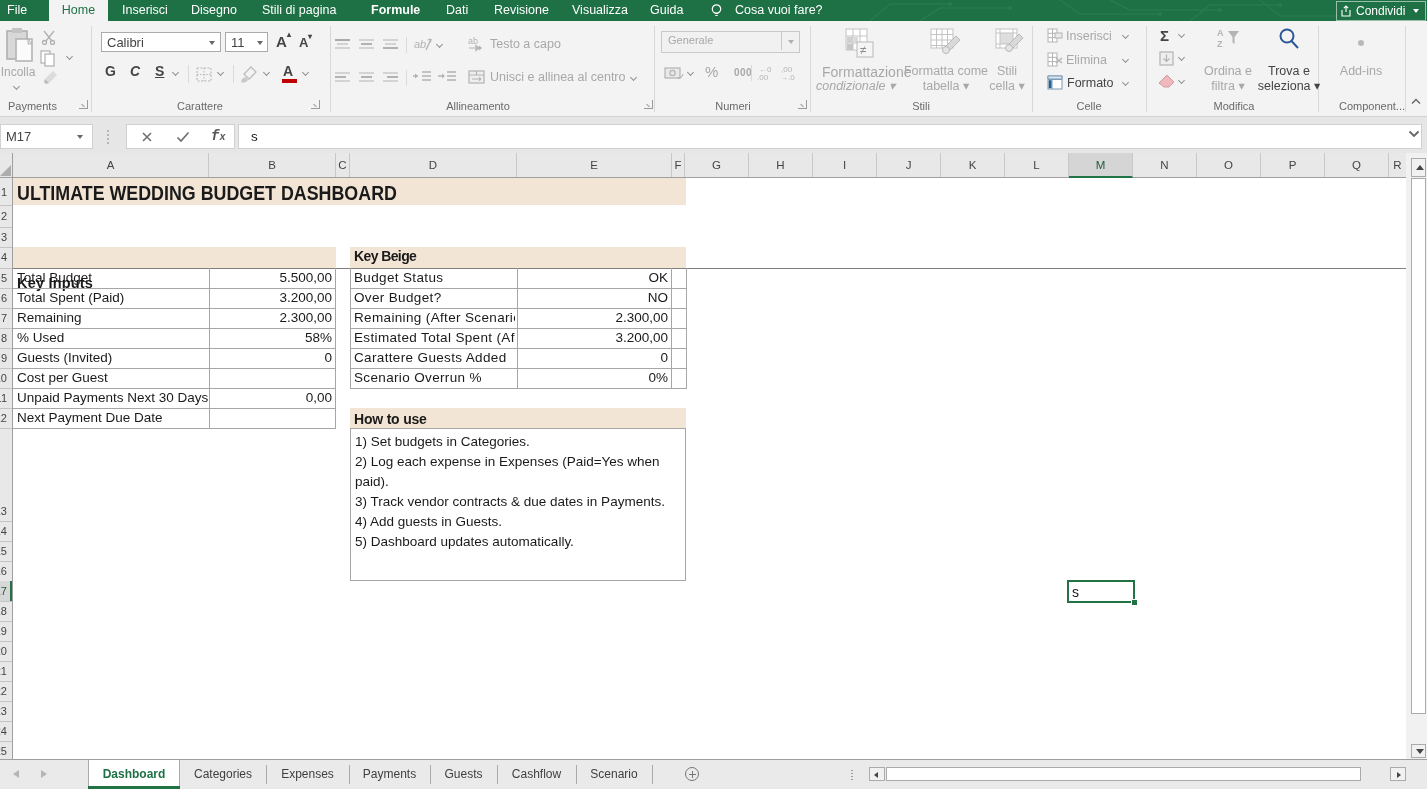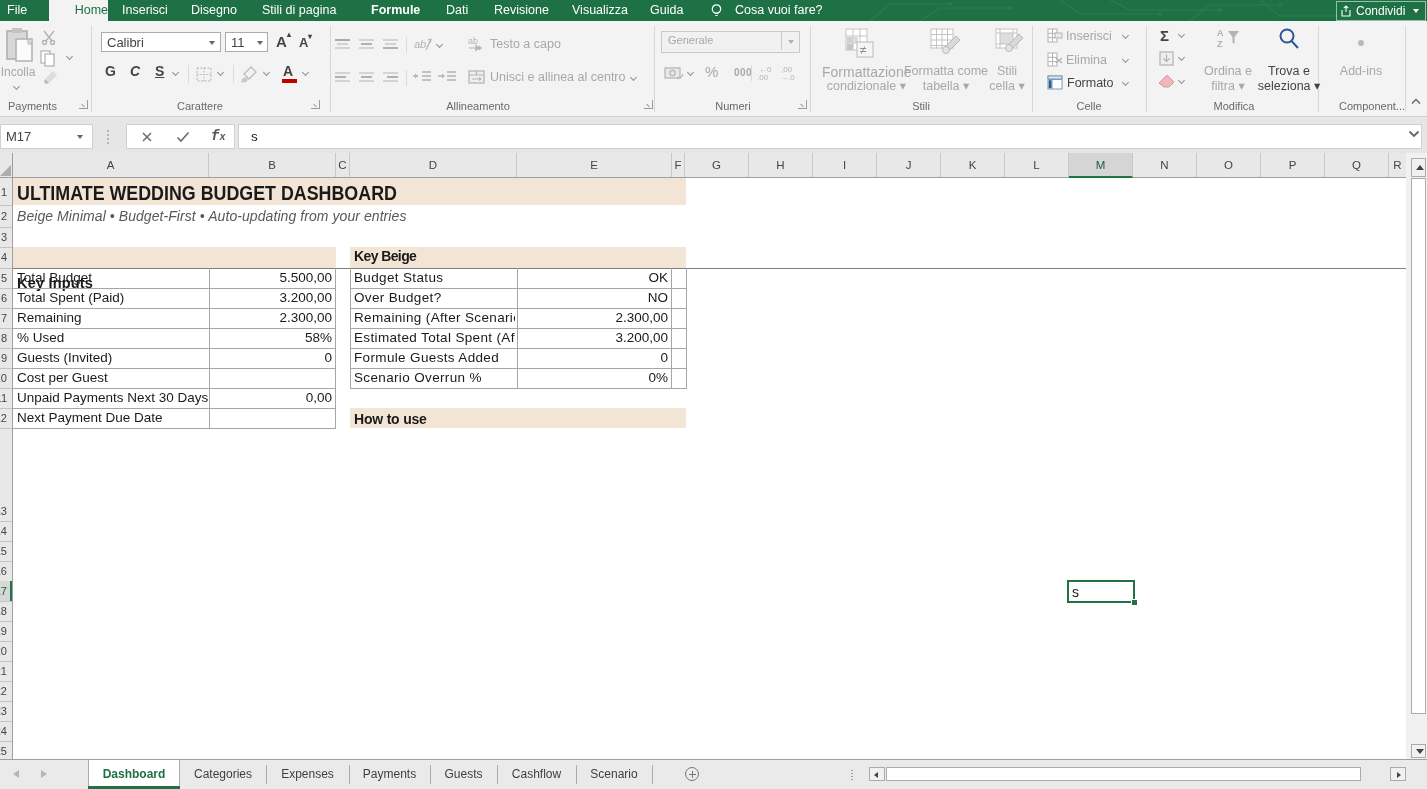--- a/index.html
+++ b/index.html
@@ -1,21 +1,21 @@
 <!DOCTYPE html>
 <html><head>
 <meta charset="utf-8">
 <style>
   html,body{margin:0;padding:0;}
   body{width:1427px;height:789px;overflow:hidden;font-family:"Liberation Sans",sans-serif;background:#fff;position:relative;}
   .ab{position:absolute;}
   
   #tabbar{left:0;top:0;width:1427px;height:21px;background:#1e7145;}
   .ttab{position:absolute;top:0;height:21px;line-height:21px;color:#fff;font-size:12.5px;}
-  #hometab{background:#f3f3f3;color:#1e7145;text-align:right;}
+  #hometab{background:#f3f3f3;color:#1e7145;text-align:center;}
   
   #ribbon{left:0;top:21px;width:1427px;height:95px;background:#f3f3f3;border-bottom:1px solid #d2d2d2;}
   .gsep{position:absolute;top:5px;height:86px;width:1px;background:#d8d8d8;}
   .glabel{position:absolute;top:78px;height:14px;line-height:14px;font-size:11px;color:#6a6a6a;text-align:center;}
   .launch{position:absolute;width:8px;height:8px;border-right:1px solid #9a9a9a;border-bottom:1px solid #9a9a9a;}
   .launch:before{content:"";position:absolute;right:2px;bottom:2px;width:4px;height:1px;background:#9a9a9a;transform:rotate(45deg);}
   .dis{color:#a8a8a8;}
   .en{color:#444;}
   .chev{position:absolute;font-size:0;width:7px;height:7px;}
   .chev:after{content:"";position:absolute;left:0.5px;top:0.5px;width:4px;height:4px;border-right:1.4px solid #909090;border-bottom:1.4px solid #909090;transform:rotate(45deg);}
@@ -287,21 +287,21 @@
         <rect x="1" y="1" width="21" height="21" fill="#fff"></rect>
         <path d="M1 8h21M1 15h21M8 1v21M15 1v21"></path>
         <rect x="2" y="9" width="6" height="6" fill="#d0d0d0" stroke="none"></rect>
         <rect x="9" y="9" width="4" height="6" fill="#dadada" stroke="none"></rect>
         <rect x="2" y="16" width="6" height="6" fill="#c6c6c6" stroke="none"></rect>
         <rect x="12" y="14" width="16" height="15" fill="#f5f5f5" stroke="#b9b9b9"></rect>
         <text x="15" y="26" font-size="12" fill="#8d8d8d" stroke="none">≠</text>
       </g>
     </svg>
   <div class="ab dis" style="left:822px;top:43px;width:76px;text-align:center;font-size:14px;">Formattazione</div>
-  <div class="ab dis" style="left:816px;top:57px;width:90px;text-align:right;font-size:12.5px;white-space:nowrap;">condizionale ▾</div>
+  <div class="ab dis" style="left:816px;top:57px;width:90px;text-align:left;font-size:12.5px;white-space:nowrap;font-style:italic;">condizionale ▾</div>
   <svg class="ab" style="left:930px;top:7px;" width="32" height="31" viewBox="0 0 32 31">
       <g fill="none" stroke="#c3c3c3" stroke-width="1">
         <rect x="1" y="1" width="22" height="19" fill="#fff"></rect>
         <path d="M1 6.5h22M1 12h22M1 17.5h22M6.5 1v19M12 1v19M17.5 1v19"></path>
         <path d="M14 20 L26 8 L30 12 L18 24 Z" fill="#d9d9d9" stroke="#b9b9b9"></path>
         <circle cx="16" cy="22" r="3.5" fill="#e4e4e4" stroke="#b9b9b9"></circle>
       </g>
     </svg>
   <div class="ab dis" style="left:901px;top:43px;width:90px;text-align:center;font-size:12.5px;white-space:nowrap;">Formatta come</div>
   <div class="ab dis" style="left:904px;top:57px;width:84px;text-align:center;font-size:12.5px;">tabella ▾</div>
@@ -484,21 +484,20 @@
   <div class="rh" style="top:523px;">23</div>
   <div class="rh" style="top:543px;">24</div>
   <div class="rh" style="top:563px;">25</div>
   <div class="ab" id="rh17bar" style="right:0;top:403px;width:2px;height:20px;background:#217346;"></div>
 </div>
 <div class="ab" id="grid">
 
   <div class="ab beige" style="left:0;top:0;width:673px;height:27px;"></div>
   <div class="cell" style="left:4px;top:4px;font-size:20px;font-weight:bold;transform:scaleX(0.892);transform-origin:0 0;">ULTIMATE WEDDING BUDGET DASHBOARD</div>
 
-  <div class="cell" style="left:4px;top:30px;font-size:14px;font-style:italic;color:#595959;letter-spacing:0.07px;">Beige Minimal • Budget-First • Auto-updating from your entries</div>
 
   <div class="ab beige" style="left:0;top:69px;width:323px;height:21px;"></div>
   <div class="cell" style="left:4px;top:70px;font-weight:bold;font-size:14.5px;letter-spacing:0.2px;margin-top:27px;">Key Inputs</div>
 
   <div class="ab" style="left:0;top:90px;width:1393px;height:1px;background:#808080;"></div>
   <div class="ab" id="tleft">
     <div class="hl" style="top:110px;"></div>
       <div class="hl" style="top:130px;"></div>
       <div class="hl" style="top:150px;"></div>
       <div class="hl" style="top:170px;"></div>
@@ -538,28 +537,31 @@
     <div class="ab" style="left:658px;top:90px;width:1px;height:120px;background:#a6a6a6;"></div>
     <div class="ab" style="left:673px;top:90px;width:1px;height:120px;background:#a6a6a6;"></div>
     <div class="cell klab" style="top:92px;">Budget Status</div>
       <div class="cell num knum" style="top:92px;">OK</div>
     <div class="cell klab" style="top:112px;">Over Budget?</div>
       <div class="cell num knum" style="top:112px;">NO</div>
     <div class="cell klab" style="top:132px;">Remaining (After Scenarios)</div>
       <div class="cell num knum" style="top:132px;">2.300,00</div>
     <div class="cell klab" style="top:152px;">Estimated Total Spent (After Scen</div>
       <div class="cell num knum" style="top:152px;">3.200,00</div>
-    <div class="cell klab" style="top:172px;">Formule Guests Added</div>
+    <div class="cell klab" style="top:172px;">Carattere Guests Added</div>
       <div class="cell num knum" style="top:172px;">0</div>
     <div class="cell klab" style="top:192px;">Scenario Overrun %</div>
       <div class="cell num knum" style="top:192px;">0%</div>
   </div>
 
   <div class="ab beige" style="left:337px;top:230px;width:336px;height:20px;"></div>
   <div class="cell" style="left:341px;top:233px;font-weight:bold;font-size:14px;letter-spacing:-0.2px;">How to use</div>
+  <div class="ab" style="left:337px;top:250px;width:336px;height:153px;border:1px solid #a6a6a6;box-sizing:border-box;background:#fff;">
+    <div class="cell" style="left:4px;top:3px;line-height:20px;white-space:normal;width:326px;">1) Set budgets in Categories.<br>2) Log each expense in Expenses (Paid=Yes when paid).<br>3) Track vendor contracts &amp; due dates in Payments.<br>4) Add guests in Guests.<br>5) Dashboard updates automatically.</div>
+  </div>
 
   <div class="ab" style="left:1054px;top:402px;width:68px;height:23px;border:2px solid #217346;box-sizing:border-box;background:#fff;">
     <div class="cell" style="left:3px;top:2px;font-size:14px;">s</div>
   </div>
   <div class="ab" style="left:1118px;top:421px;width:5px;height:5px;background:#217346;border:1px solid #fff;"></div>
 </div>
 <div class="ab" style="left:1406px;top:178px;width:1px;height:581px;background:#d0d0d0;"></div>
 <div class="ab" id="vscroll">
   <div class="ab sbox" style="left:5px;top:5px;width:15px;height:19px;">
     <div class="ab" style="left:3.5px;top:6px;width:0;height:0;border-left:4px solid transparent;border-right:4px solid transparent;border-bottom:5px solid #444;"></div>

